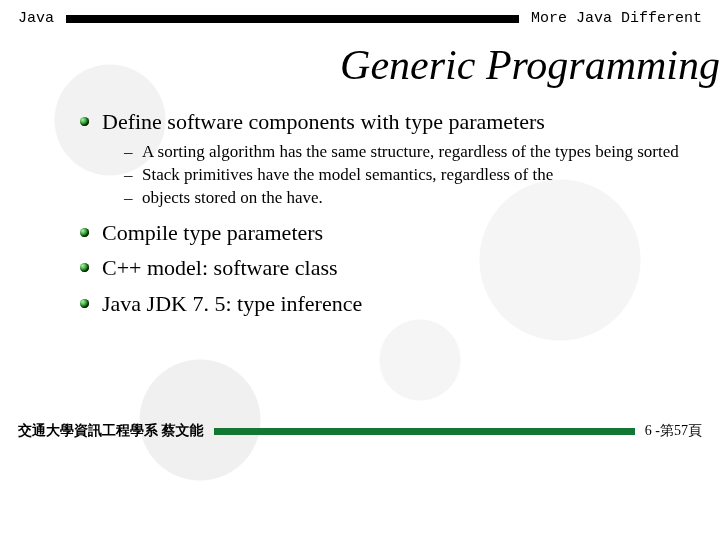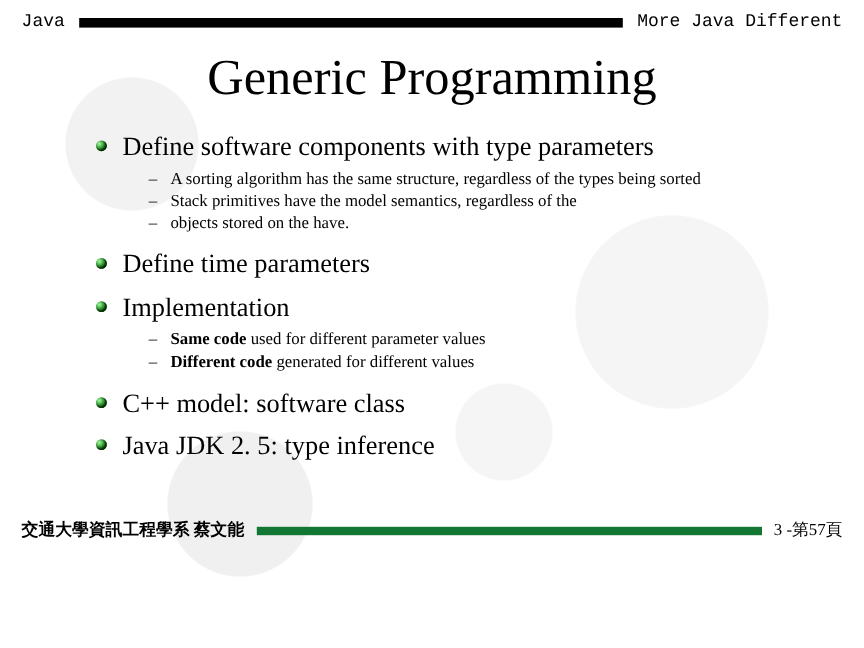--- a/index.html
+++ b/index.html
@@ -37,24 +37,25 @@
     gap: 12px;
     font-family: "Courier New", monospace;
     font-size: 15px;
   }
   .header .bar {
     flex: 1;
     height: 8px;
     background: #000;
   }
   .title {
-    text-align: center;
+    text-align: right;
     font-size: 42px;
     font-weight: normal;
     margin: 14px 0 18px 0;
+    font-style: italic;
   }
   .content {
     padding: 0 40px 0 80px;
   }
   ul.main, ul.sub {
     margin: 0;
     padding: 0;
     list-style: none;
   }
   ul.main > li {
@@ -73,33 +74,33 @@
     height: 9px;
     border-radius: 50%;
     background: radial-gradient(circle at 30% 30%, #9f9 0, #050 70%);
     box-shadow: inset -1px -1px 2px #020;
   }
   ul.sub {
     margin: 4px 0 8px 22px;
   }
   ul.sub > li {
     position: relative;
-    font-size: 14px;
+    font-size: 17px;
     line-height: 1.35;
     padding-left: 18px;
   }
   ul.sub > li::before {
     content: "–";
     position: absolute;
     left: 0;
     top: 0;
   }
   .footer {
     position: absolute;
-    bottom: 1px;
+    bottom: 12px;
     left: 0;
     right: 0;
     display: flex;
     align-items: center;
     padding: 0 18px;
     gap: 10px;
     font-size: 14px;
   }
   .footer .fbar {
     flex: 1;
@@ -134,32 +135,25 @@
   <div class="content">
     <ul class="main">
       <li>
         <span>Define software components with type parameters</span>
         <ul class="sub">
           <li>A sorting algorithm has the same structure, regardless of the types being sorted</li>
           <li>Stack primitives have the model semantics, regardless of the</li>
           <li>objects stored on the have.</li>
         </ul>
       </li>
-      <li>Define time parameters</li>
-      <li>
-        <span>Implementation</span>
-        <ul class="sub">
-          <li><b>Same code</b><span> used for different parameter values</span></li>
-          <li><b>Different code</b><span> generated for different values</span></li>
-        </ul>
-      </li>
+      <li>Compile type parameters</li>
       <li>C++ model: software class</li>
-      <li>Java JDK 2. 5: type inference</li>
+      <li>Java JDK 7. 5: type inference</li>
     </ul>
   </div>
 
   <div class="footer">
     <span class="left">交通大學資訊工程學系 蔡文能</span>
     <div class="fbar"></div>
-    <span class="right">3 -第57頁</span>
+    <span class="right">6 -第57頁</span>
   </div>
 
 </div>
 
 </body></html>

